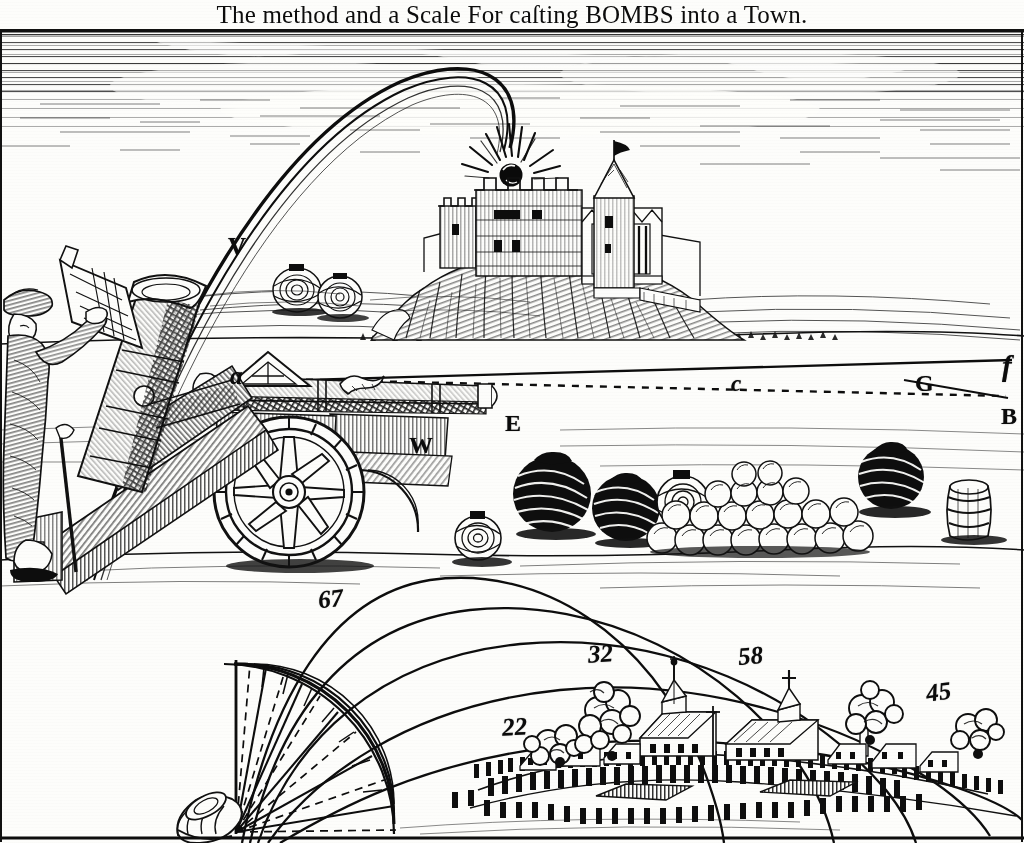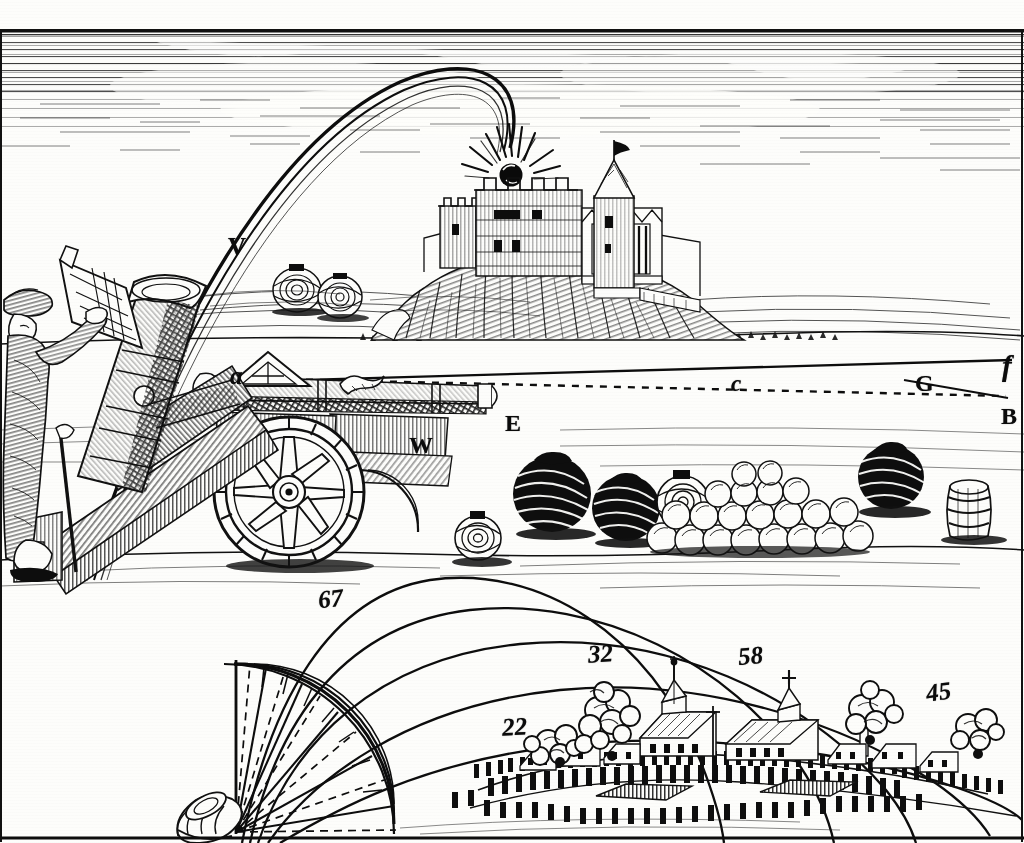--- a/index.html
+++ b/index.html
@@ -870,20 +870,21 @@
         <path d="M400 828 q180 -14 400 -6 M420 834 q200 -12 420 -4"></path>
       </g>
 
       <g fill="none" stroke="#111">
         <path d="M1 32 L1 842" stroke-width="2"></path>
         <path d="M1022 32 L1022 842" stroke-width="2"></path>
       </g>
     </g>
   </svg>
 
+  <div class="ttl">The method and a Scale For caſting BOMBS into a Town.</div>
 
   <div class="lbl" style="left:228px;top:234px;font-size:25px;">V</div>
 
   <div class="lbl it" style="left:230px;top:363px;font-size:25px;">a</div>
 
   <div class="lbl" style="left:409px;top:433px;font-size:24px;">W</div>
 
   <div class="lbl" style="left:505px;top:411px;font-size:24px;">E</div>
 
   <div class="lbl it" style="left:731px;top:372px;font-size:23px;">c</div>

